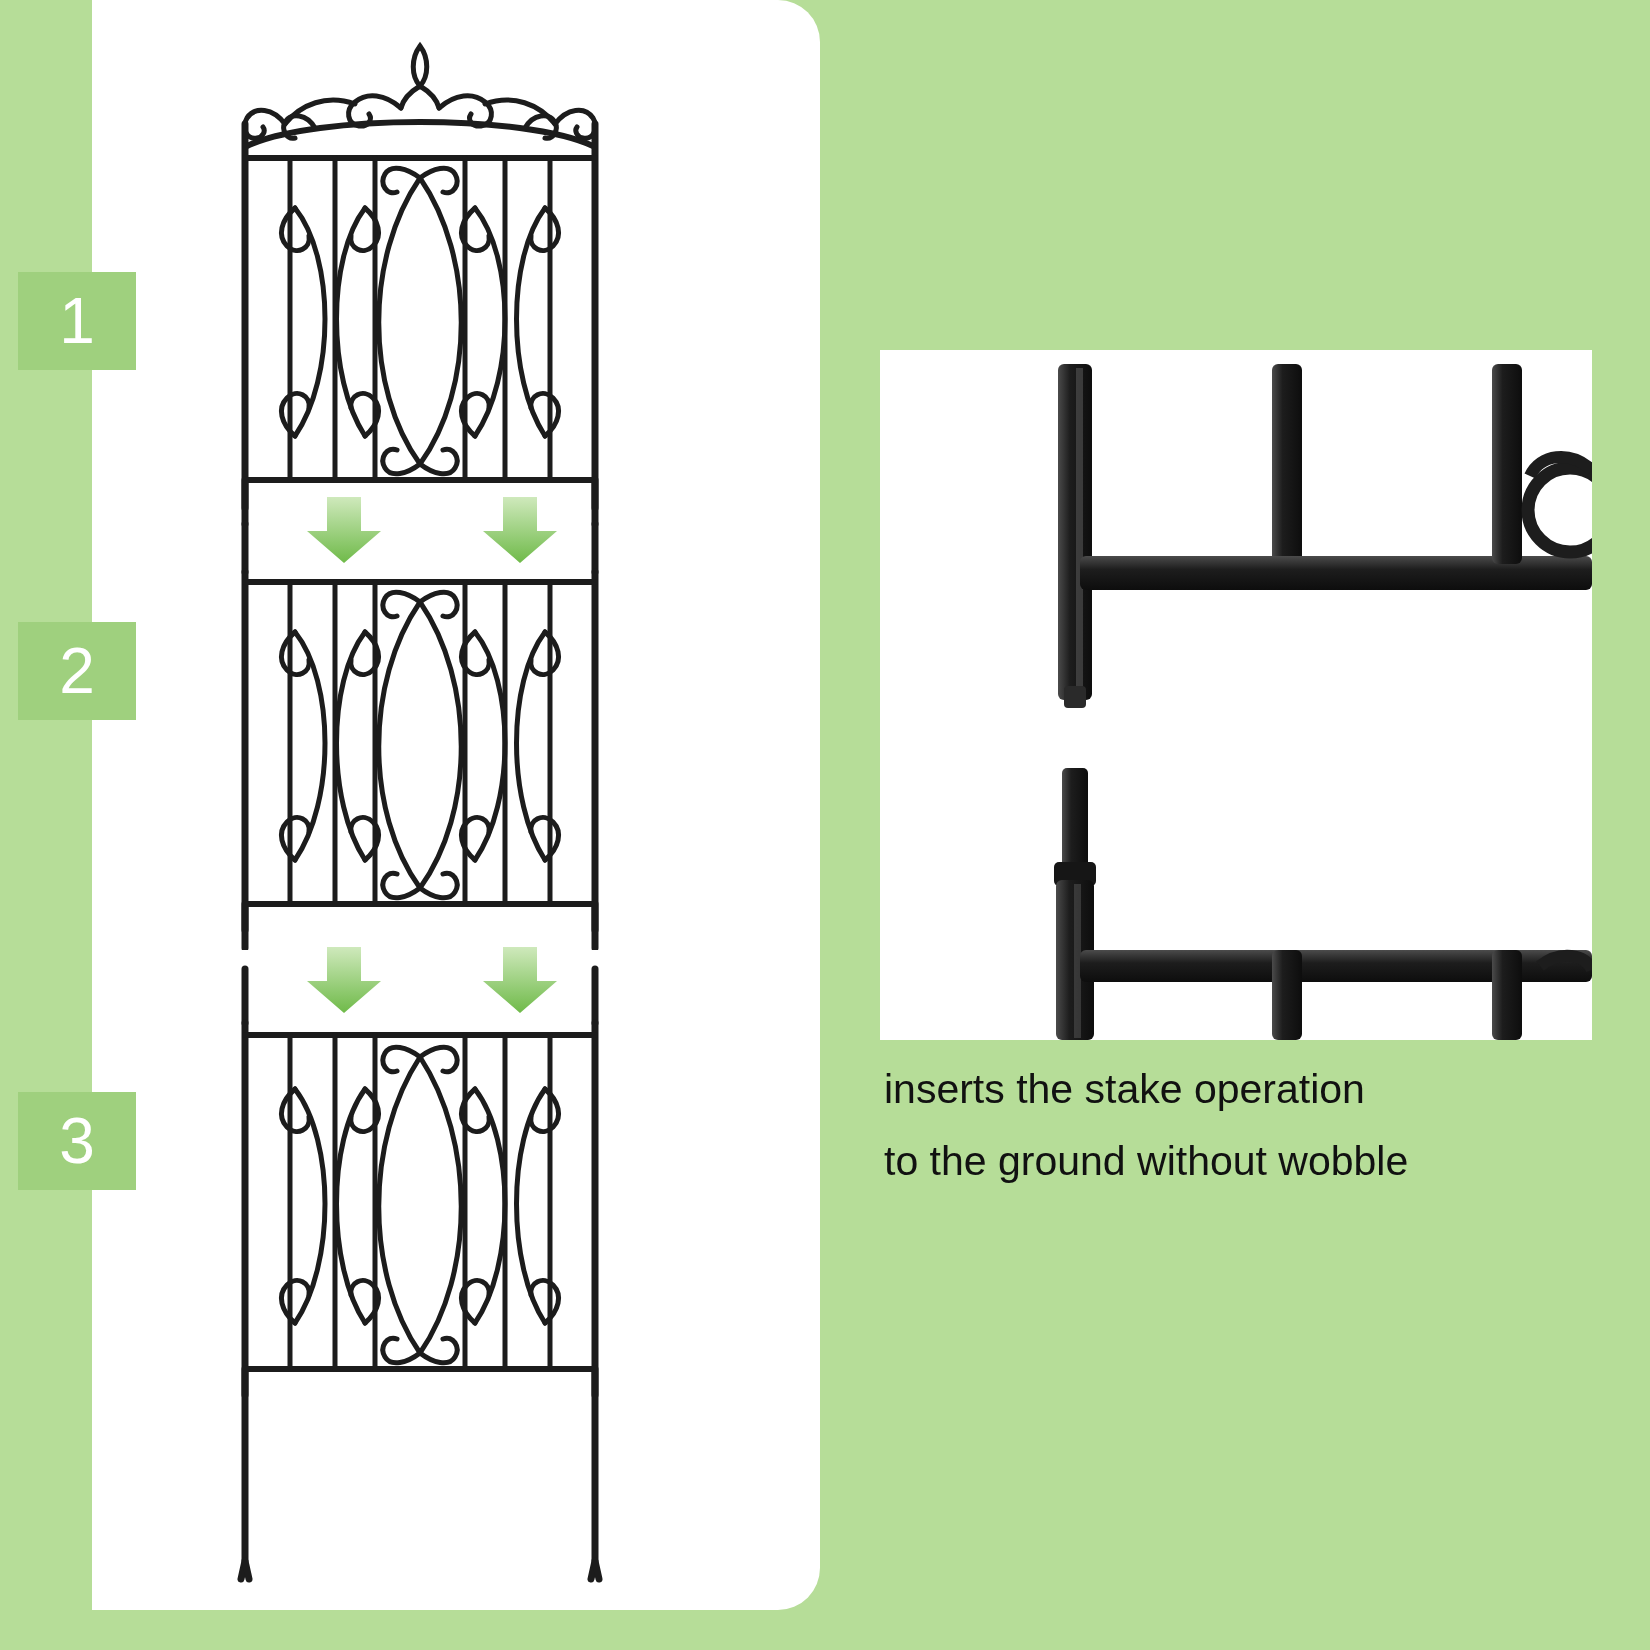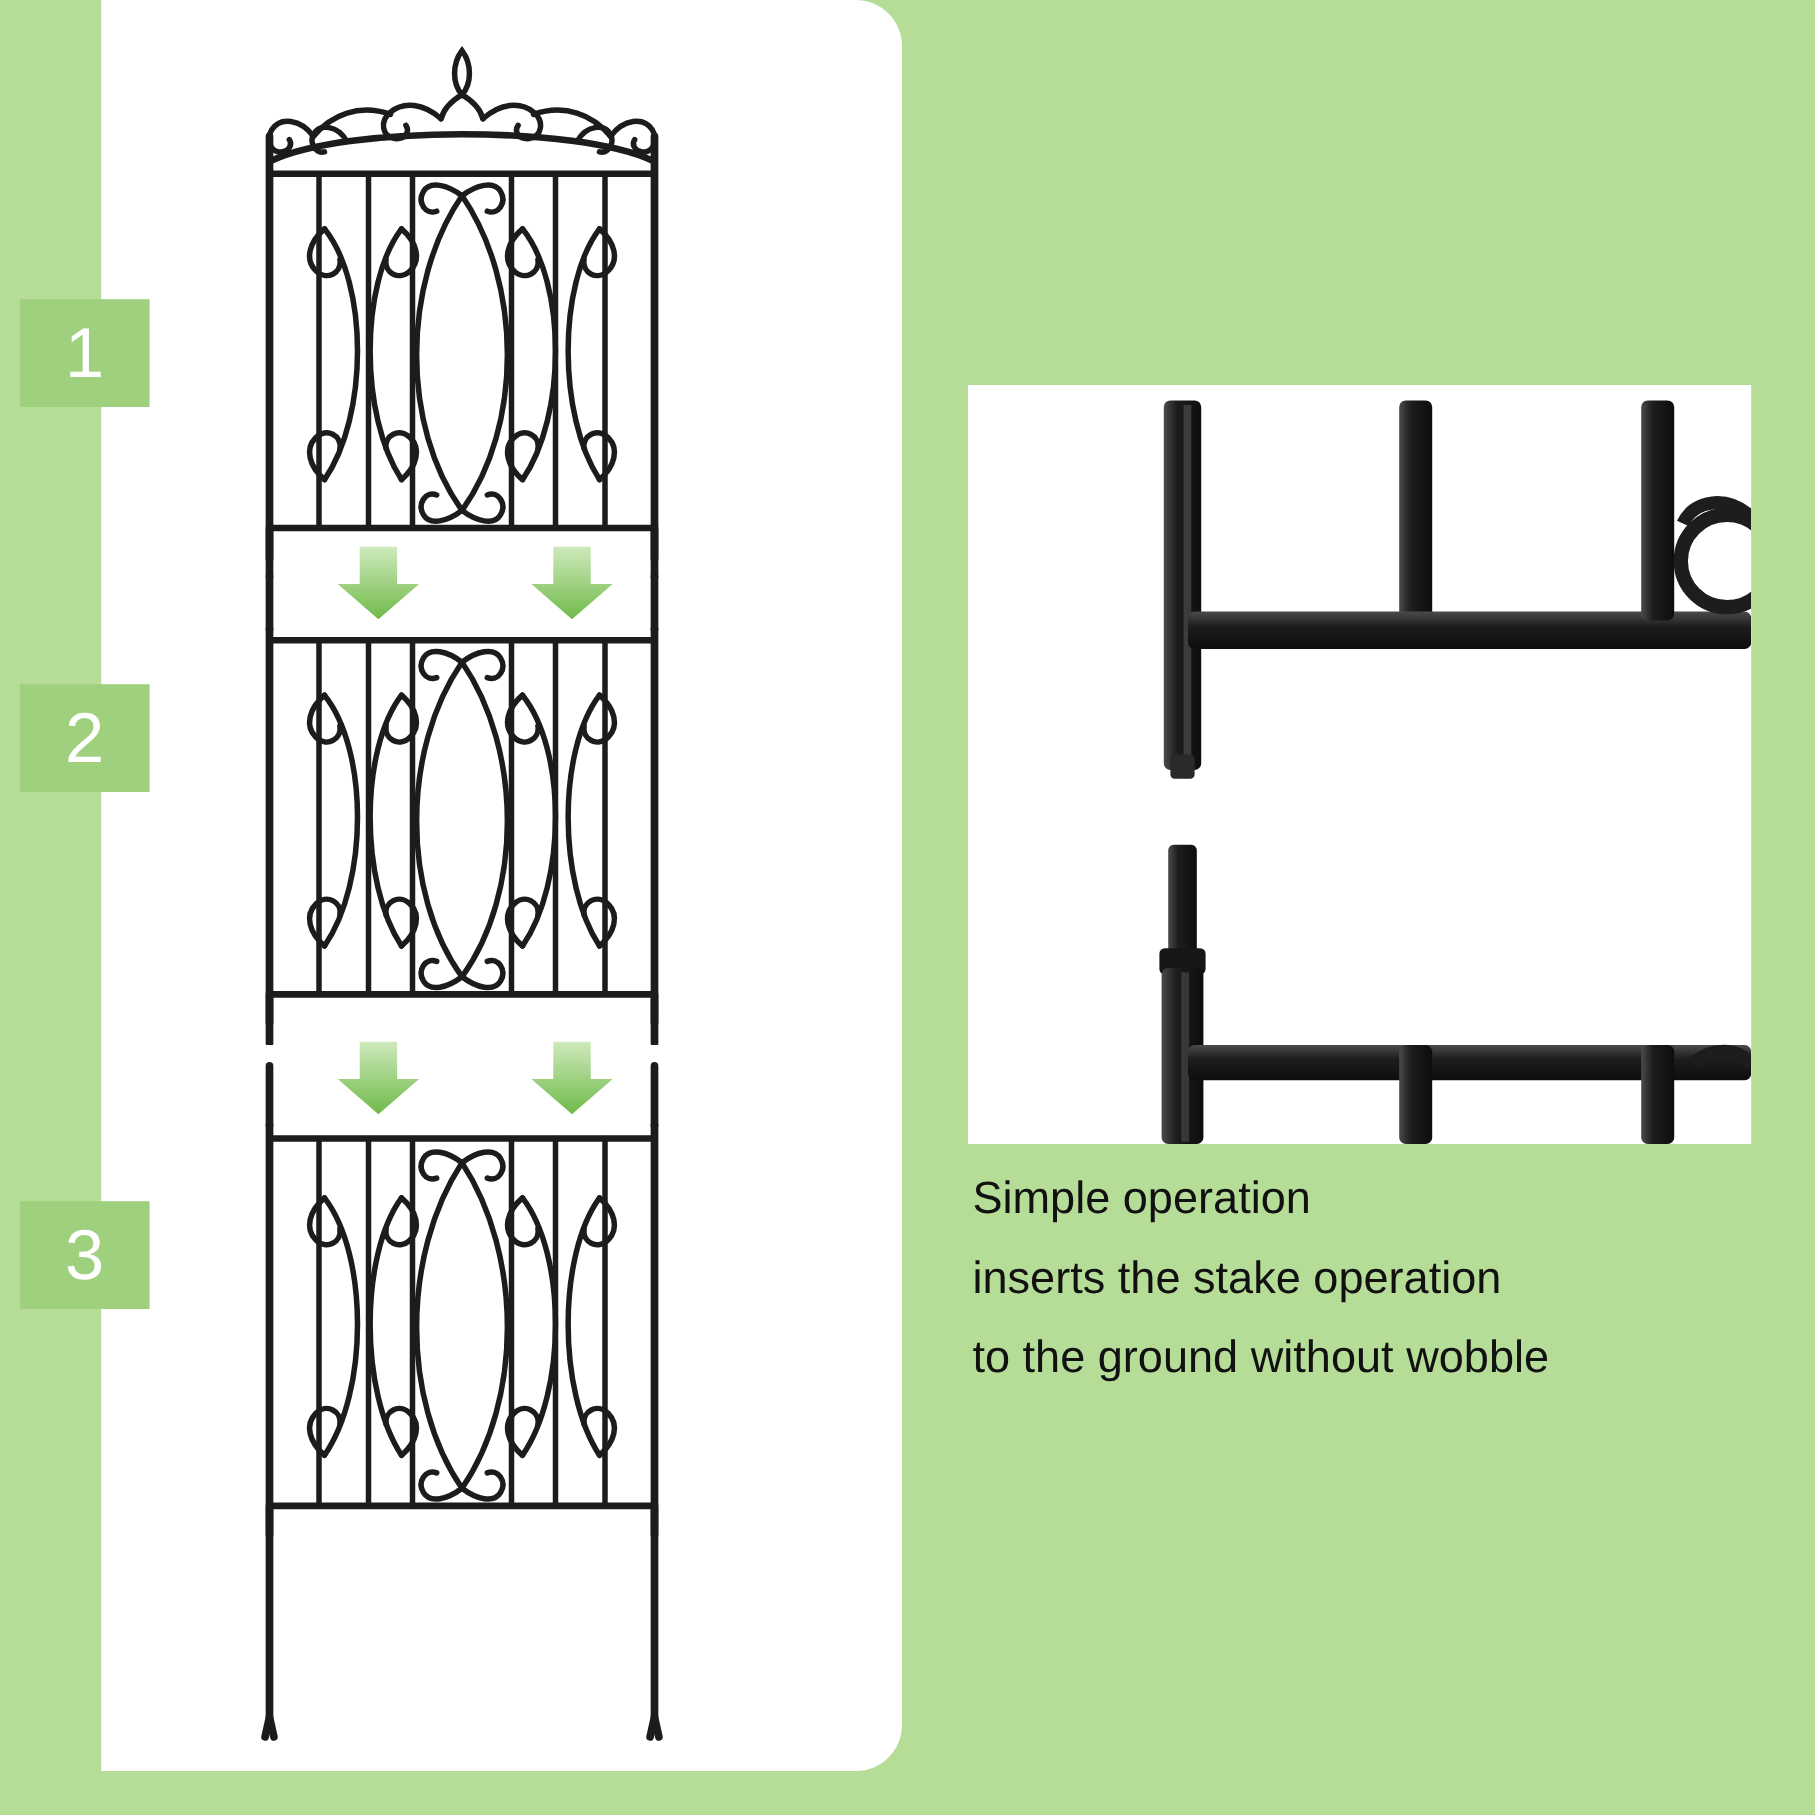--- a/index.html
+++ b/index.html
@@ -332,16 +332,15 @@
     <rect x="176" y="530" width="38" height="160" rx="6" fill="url(#tube)"></rect>
     <rect x="194" y="534" width="7" height="154" fill="#6a6a6a" opacity="0.4"></rect>
     <rect x="200" y="600" width="512" height="32" rx="6" fill="url(#tubeH)"></rect>
     <rect x="392" y="600" width="30" height="90" rx="6" fill="url(#tube)"></rect>
     <rect x="612" y="600" width="30" height="90" rx="6" fill="url(#tube)"></rect>
     <path d="M660 616 C680 600 706 604 712 620" fill="none" stroke="#1d1d1d" stroke-width="12"></path>
   </svg>
 </div>
 
 <div id="caption">
-  <p>Simple operation</p>
   <p>inserts the stake operation</p>
   <p>to the ground without wobble</p>
 </div>
 
 </body></html>

